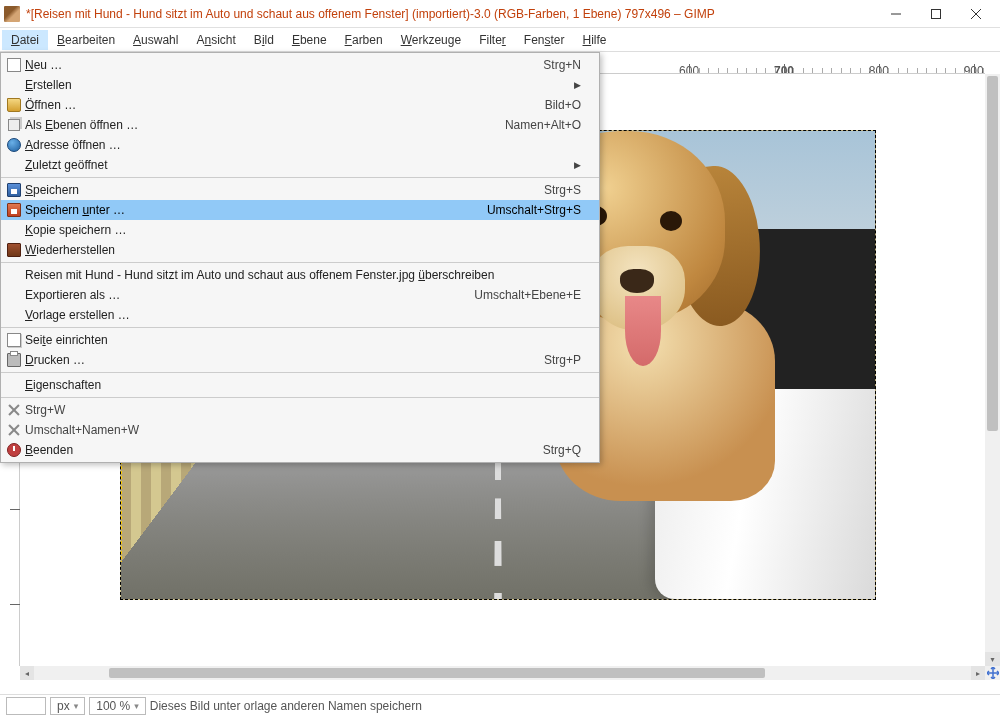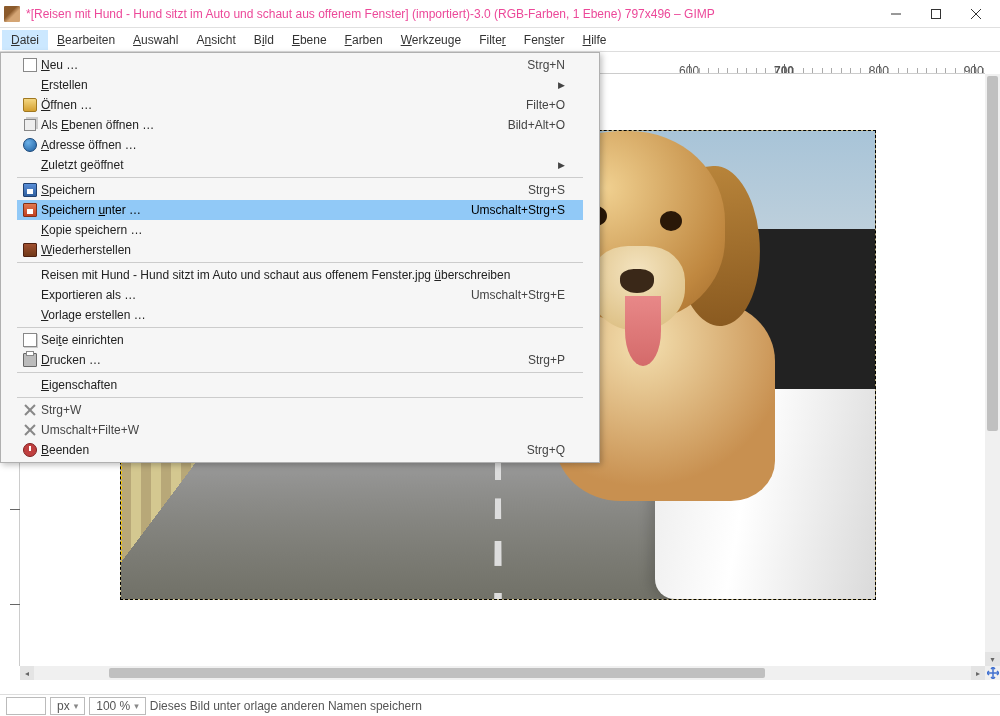--- a/index.html
+++ b/index.html
@@ -1,20 +1,20 @@
 <!DOCTYPE html>
 <html><head>
   <meta charset="utf-8">
   <style>
     * { margin: 0; padding: 0; box-sizing: border-box; font-family: "Segoe UI", Tahoma, sans-serif; font-size: 12px; }
     body { width: 1000px; height: 716px; background: #fff; overflow: hidden; position: relative; }
     
     .titlebar { height: 28px; display: flex; align-items: center; padding: 0 4px; background: #fff; border-bottom: 1px solid #e0e0e0; }
     .titlebar .icon { width: 16px; height: 16px; margin-right: 6px; background: linear-gradient(135deg, #8b5a2b 40%, #d4a574 60%); border-radius: 1px; }
-    .titlebar .title { color: #ec4899; font-size: 12px; flex: 1; white-space: nowrap; overflow: hidden; }
+    .titlebar .title { color: #c2410c; font-size: 12px; flex: 1; white-space: nowrap; overflow: hidden; }
     .titlebar .win-controls { display: flex; gap: 0; }
     .titlebar .win-btn { width: 40px; height: 28px; display: flex; align-items: center; justify-content: center; color: #333; }
     
     .menubar { height: 24px; display: flex; align-items: center; padding: 0 2px; background: #fff; border-bottom: 1px solid #ddd; }
     .menubar .item { padding: 3px 9px; color: #333; cursor: default; }
     .menubar .item.active { background: #cce8ff; }
     .underline { text-decoration: underline; }
 
     .workspace { position: absolute; top: 52px; left: 0; right: 0; bottom: 36px; background: #fff; }
     
@@ -40,21 +40,21 @@
     .dog .head { position:absolute; left:100px; top:60px; width:200px; height:190px; background: radial-gradient(circle at 40% 30%, #f0d090, #c08840 70%, #a06828); border-radius: 50% 50% 45% 55%;}
     .dog .ear-l { position:absolute; left:75px; top:80px; width:90px; height:170px; background: linear-gradient(#b8843a,#8a5a20); border-radius: 50% 40% 50% 60%; transform: rotate(8deg);}
     .dog .ear-r { position:absolute; left:250px; top:95px; width:85px; height:160px; background: linear-gradient(#b8843a,#8a5a20); border-radius: 40% 50% 60% 50%; transform: rotate(-6deg);}
     .dog .snout { position:absolute; left:165px; top:175px; width:95px; height:85px; background: radial-gradient(circle at 50% 30%, #f4e4c0, #d8b878); border-radius: 40% 40% 50% 50%;}
     .dog .nose { position:absolute; left:195px; top:198px; width:34px; height:24px; background:#3a2818; border-radius: 40% 40% 50% 50%;}
     .dog .tongue { position:absolute; left:200px; top:225px; width:36px; height:70px; background: linear-gradient(#e88888,#d46a6a); border-radius: 0 0 50% 50%;}
     .dog .eye-l { position:absolute; left:160px; top:135px; width:22px; height:20px; background:#2a1808; border-radius:50%;}
     .dog .eye-r { position:absolute; left:235px; top:140px; width:22px; height:20px; background:#2a1808; border-radius:50%;}
     .dog .chest { position:absolute; left:130px; top:230px; width:220px; height:200px; background: radial-gradient(circle at 40% 20%, #f4e0b0, #c89050 70%); border-radius: 40% 30% 20% 30%;}
     
-    .dropdown { position: absolute; left: 0; top: 52px; width: 600px; background: #f6f6f6; border: 1px solid #b0b0b0; box-shadow: 2px 2px 6px rgba(0,0,0,0.25); z-index: 100; padding: 2px 16px;}
+    .dropdown { position: absolute; left: 0; top: 52px; width: 600px; background: #f6f6f6; border: 1px solid #b0b0b0; box-shadow: 2px 2px 6px rgba(0,0,0,0.25); z-index: 100; padding: 2px 0;}
     .dropdown .row { display: flex; align-items: center; height: 20px; padding: 0 18px 0 2px; }
     .dropdown .row.highlight { background: #91c9f7; }
     .dropdown .row .icon-slot { width: 22px; height: 16px; display: flex; align-items: center; justify-content: center; }
     .dropdown .row .label { flex: 1; color: #222; }
     .dropdown .row.highlight .label, .dropdown .row.highlight .shortcut { color: #000; }
     .dropdown .row .shortcut { color: #444; }
     .dropdown .row .arrow { color: #444; margin-left: auto; font-size: 9px;}
     .dropdown hr { border: none; border-top: 1px solid #ccc; margin: 2px 0; }
     
     .ico { width: 14px; height: 14px; display: inline-block; }
@@ -237,28 +237,28 @@
     <div class="row">
       <span class="icon-slot"></span>
       <span class="label"><span class="underline">E</span>rstellen</span>
       <span class="arrow">▶</span>
     </div>
     <div class="row">
       <span class="icon-slot">
         <span class="ico ico-open"></span>
       </span>
       <span class="label"><span class="underline">Ö</span>ffnen …</span>
-      <span class="shortcut">Filte+O</span>
+      <span class="shortcut">Bild+O</span>
     </div>
     <div class="row">
       <span class="icon-slot">
         <span class="ico ico-layers"></span>
       </span>
       <span class="label">Als <span class="underline">E</span>benen öffnen …</span>
-      <span class="shortcut">Bild+Alt+O</span>
+      <span class="shortcut">Namen+Alt+O</span>
     </div>
     <div class="row">
       <span class="icon-slot">
         <span class="ico ico-globe"></span>
       </span>
       <span class="label"><span class="underline">A</span>dresse öffnen …</span>
     </div>
     <div class="row">
       <span class="icon-slot"></span>
       <span class="label"><span class="underline">Z</span>uletzt geöffnet</span>
@@ -290,21 +290,21 @@
       <span class="label"><span class="underline">W</span>iederherstellen</span>
     </div>
     <hr>
     <div class="row">
       <span class="icon-slot"></span>
       <span class="label">Reisen mit Hund - Hund sitzt im Auto und schaut aus offenem Fenster.jpg <span class="underline">ü</span>berschreiben</span>
     </div>
     <div class="row">
       <span class="icon-slot"></span>
       <span class="label">Exportieren als …</span>
-      <span class="shortcut">Umschalt+Strg+E</span>
+      <span class="shortcut">Umschalt+Ebene+E</span>
     </div>
     <div class="row">
       <span class="icon-slot"></span>
       <span class="label"><span class="underline">V</span>orlage erstellen …</span>
     </div>
     <hr>
     <div class="row">
       <span class="icon-slot">
         <span class="ico ico-pageset"></span>
       </span>
@@ -326,21 +326,21 @@
     <div class="row">
       <span class="icon-slot">
         <span class="ico ico-close"></span>
       </span>
       <span class="shortcut">Strg+W</span>
     </div>
     <div class="row">
       <span class="icon-slot">
         <span class="ico ico-close"></span>
       </span>
-      <span class="shortcut">Umschalt+Filte+W</span>
+      <span class="shortcut">Umschalt+Namen+W</span>
     </div>
     <div class="row">
       <span class="icon-slot">
         <span class="ico ico-quit"></span>
       </span>
       <span class="label"><span class="underline">B</span>eenden</span>
       <span class="shortcut">Strg+Q</span>
     </div>
   </div>
 

